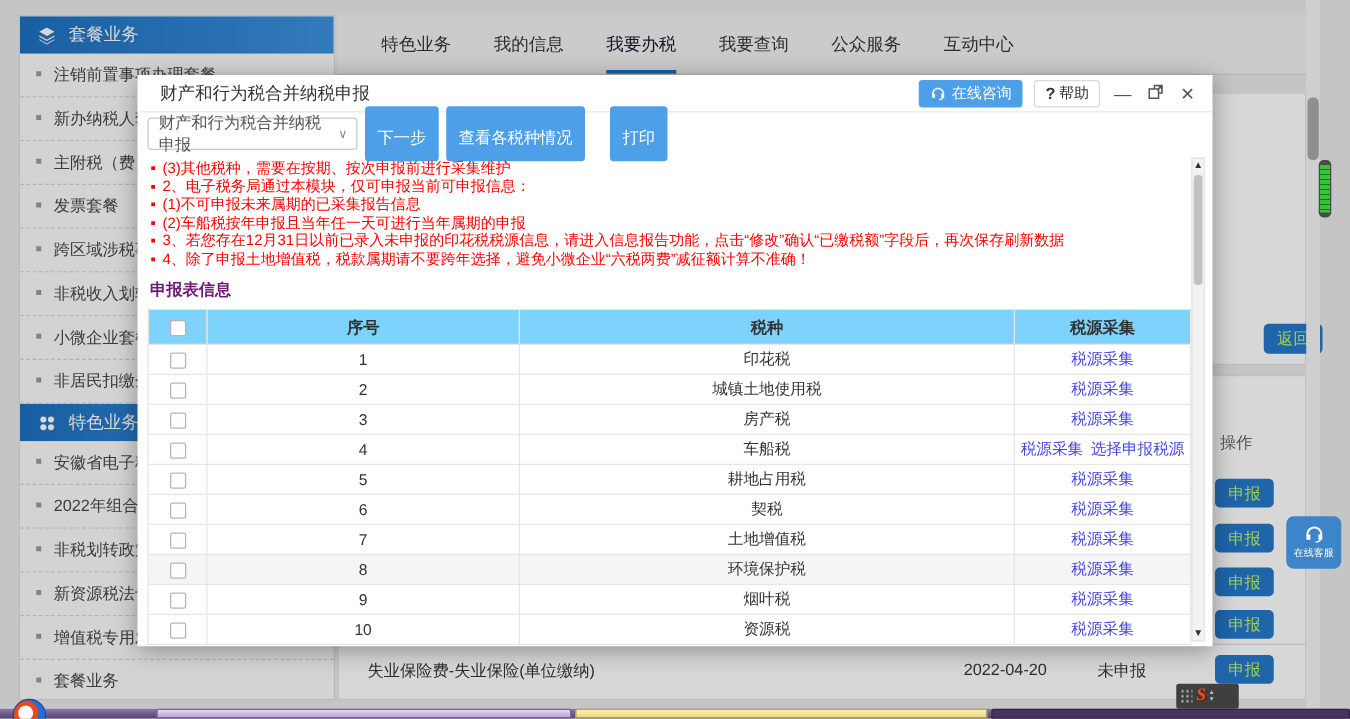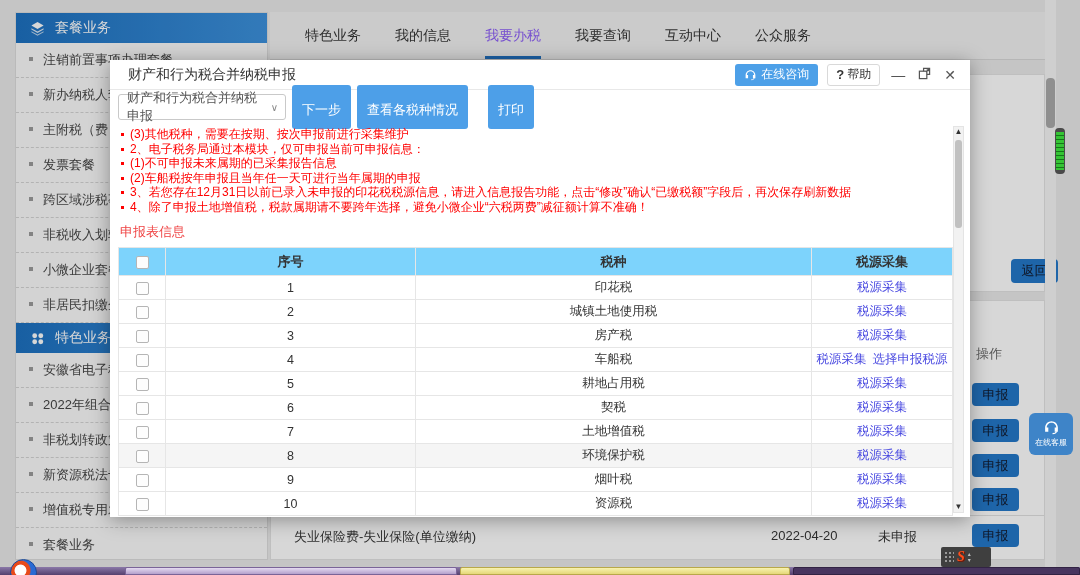--- a/index.html
+++ b/index.html
@@ -16,24 +16,24 @@
     background:linear-gradient(90deg,#1a6fc0,#3a90dc); color:#fff; font-size:14px; }
   .sb-item { position:relative; padding:8px 4px 8px 27px; font-size:13px; color:#444;
     border-bottom:1px dashed #d4d4d4; background:#fafafa; white-space:nowrap; cursor:pointer; }
   .sb-item .dotsq { position:absolute; left:13px; top:14px; width:4px; height:4px; background:#9a9a9a; }
 
   .nav { position:absolute; left:270px; top:12px; width:775px; height:48px;
     background:#f1f1f1; border-bottom:1px solid #d8d8d8; display:flex; align-items:stretch;
     padding-left:35px; gap:34px; }
   .nav-tab { display:flex; align-items:center; font-size:14px; color:#333; cursor:pointer;
     border-bottom:3px solid transparent; padding-top:3px; }
-  .nav-tab.active { color:#8b5cf6; border-bottom-color:#1e6fc0; }
+  .nav-tab.active { color:#0f172a; border-bottom-color:#1e6fc0; }
 
   .panel { background:#fff; border:1px solid #e2e2e2; }
-  .btn-blue { background:#2176c8; color:#0f172a; border:none; border-radius:4px;
+  .btn-blue { background:#2176c8; color:#bef264; border:none; border-radius:4px;
     font-size:13px; cursor:pointer; }
   .op-label { font-size:13px; color:#666; }
   .bottom-row { position:absolute; left:0; right:0; bottom:6px; height:38px;
     border-top:1px solid #e0e0e0; font-size:13px; color:#333; }
 
   .dim { position:absolute; left:0; top:0; width:1080px; height:567px;
     background:rgba(20,20,20,0.17); z-index:5; }
 
   
   .modal { position:absolute; left:110px; top:60px; width:860px; height:457px;
@@ -55,21 +55,21 @@
     background:#fff; }
   .m-select .caret { margin-left:auto; padding:0 7px; color:#888; font-size:10px; }
   .m-btn { height:44px; padding:16px 10px; background:#4d9fe8; color:#fff; font-size:13px;
     border:none; border-radius:3px; cursor:pointer; white-space:nowrap; }
   .m-btn.print { margin-left:14px; }
 
   .m-body { position:absolute; left:0; top:64px; right:0; bottom:0; padding:3px 0 0 8px; }
   .notice { display:flex; align-items:flex-start; gap:6px; line-height:14.5px; }
   .notice .rdot { width:3px; height:3px; background:#f00; margin:6px 0 0 3px; flex:none; }
   .notice .txt { color:#f00; font-size:12px; font-weight:normal; white-space:nowrap; }
-  .sec-title { margin:9px 0 6px 2px; color:#ef4444; font-size:13px; font-weight:normal; }
+  .sec-title { margin:9px 0 6px 2px; color:#701a75; font-size:13px; font-weight:bold; }
 
   table.decl { width:834px; border-collapse:collapse; table-layout:fixed; }
   table.decl th, table.decl td { border:1px solid #e6e6e6; text-align:center;
     font-size:12.5px; color:#333; height:24px; padding:0; }
   table.decl th { height:28px; font-size:13px; font-weight:bold; background:#7dd3fc; }
   tr.hl td { background:#f5f5f5; }
   .cb { display:inline-block; width:13px; height:13px; border:1px solid #b5b5b5;
     border-radius:2px; background:#fdfdfd; vertical-align:middle; cursor:pointer; }
   a.lnk { color:#4747e0; text-decoration:none; cursor:pointer; font-size:12.5px; }
   a.lnk + a.lnk { margin-left:6px; }
@@ -156,22 +156,22 @@
     <div class="sb-item"><span class="dotsq"></span><span>增值税专用发票</span></div>
     <div class="sb-item"><span class="dotsq"></span><span>套餐业务</span></div>
 
   </div>
 
   <div class="nav">
     <div class="nav-tab">特色业务</div>
     <div class="nav-tab">我的信息</div>
     <div class="nav-tab active">我要办税</div>
     <div class="nav-tab">我要查询</div>
+    <div class="nav-tab">公众服务</div>
     <div class="nav-tab">互动中心</div>
-    <div class="nav-tab">公众服务</div>
   </div>
 
   <div class="panel abs" style="left:270px;top:74px;width:775px;height:218px;">
     <button class="btn-blue abs" style="left:740px;top:184px;width:47px;height:24px;">返回</button>
   </div>
   <div class="panel abs" style="left:270px;top:300px;width:775px;height:260px;">
     <span class="op-label abs" style="left:705px;top:44px;">操作</span>
     <button class="btn-blue abs" style="left:701px;top:82px;width:47px;height:23px;">申报</button>
     <button class="btn-blue abs" style="left:701px;top:118px;width:47px;height:23px;">申报</button>
     <button class="btn-blue abs" style="left:701px;top:153px;width:47px;height:23px;">申报</button>

